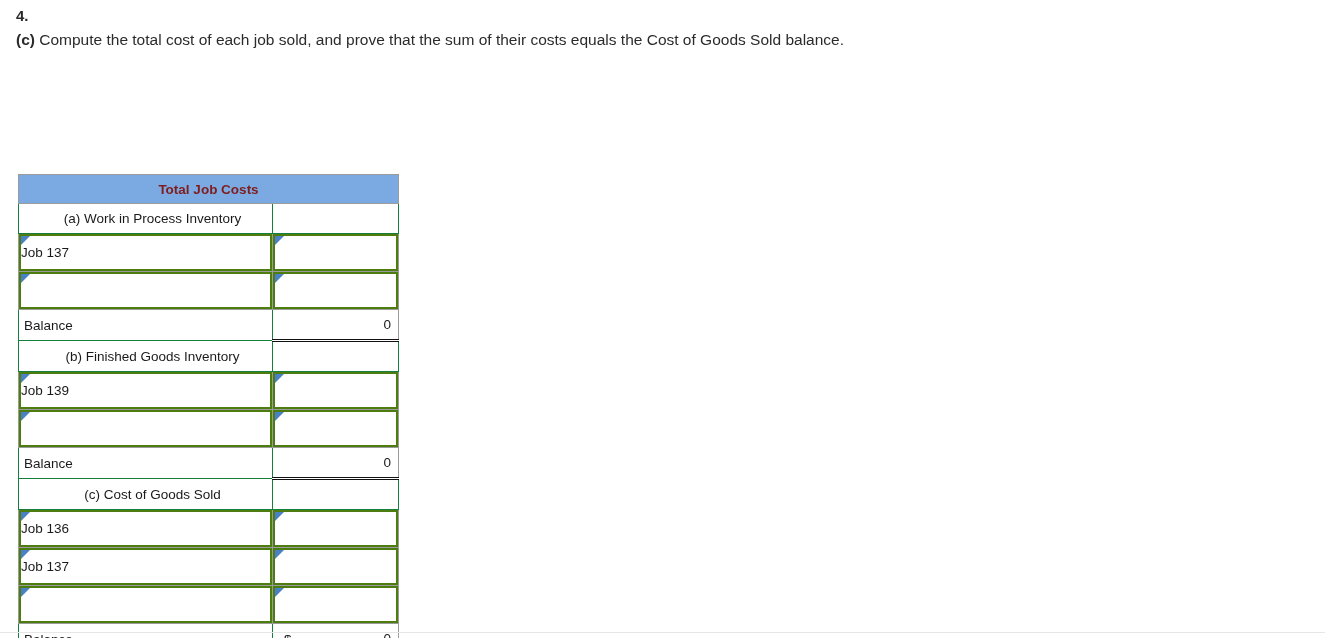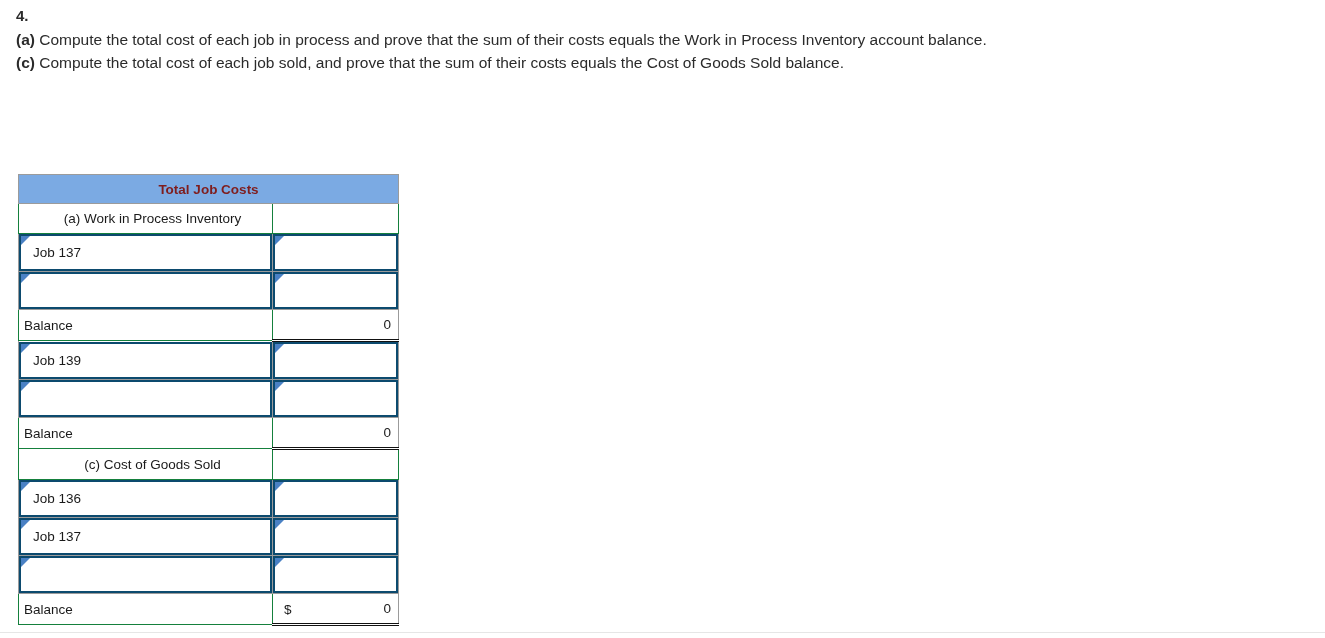--- a/index.html
+++ b/index.html
@@ -83,25 +83,25 @@
   td.inputcell {
     padding: 0;
     border: 1px solid #9b9b9b;
     position: relative;
   }
   .inbox {
     position: relative;
     box-sizing: border-box;
     height: 37px;
     margin: 0;
-    border: 2px solid #0c4a6e;
+    border: 2px solid #4d7c0f;
     background: #ffffff;
     display: flex;
     align-items: center;
-    padding-left: 12px;
+    padding-left: 0;
     font-size: 13.5px;
     color: #1a1a1a;
     overflow: hidden;
   }
   .inbox::before {
     content: "";
     position: absolute;
     left: 0;
     top: 0;
     width: 0;
@@ -139,21 +139,20 @@
     width: 1325px;
     height: 1px;
     background: #e6e6e6;
   }
 </style>
 </head>
 <body>
 
 <div class="question">
   <span class="q-num">4.</span>
-  <span class="q-line"><span class="q-label">(a)</span><span> Compute the total cost of each job in process and prove that the sum of their costs equals the Work in Process Inventory account balance.</span></span>
   <span class="q-line"><span class="q-label">(c)</span><span> Compute the total cost of each job sold, and prove that the sum of their costs equals the Cost of Goods Sold balance.</span></span>
 </div>
 
 <table class="sheet">
   <colgroup>
     <col class="c-label">
     <col class="c-value">
   </colgroup>
   <thead>
     <tr>
@@ -179,20 +178,24 @@
         </td>
         <td class="inputcell">
           <div class="inbox"></div>
         </td>
       </tr>
       <tr>
         <td class="bal-label">Balance</td>
         <td class="bal-value"><span class="cur"></span><span>0</span></td>
       </tr>
       <tr>
+        <td class="section">(b) Finished Goods Inventory</td>
+        <td class="section-blank"></td>
+      </tr>
+      <tr>
         <td class="inputcell">
           <div class="inbox">Job 139</div>
         </td>
         <td class="inputcell">
           <div class="inbox"></div>
         </td>
       </tr>
       <tr>
         <td class="inputcell">
           <div class="inbox"></div>

